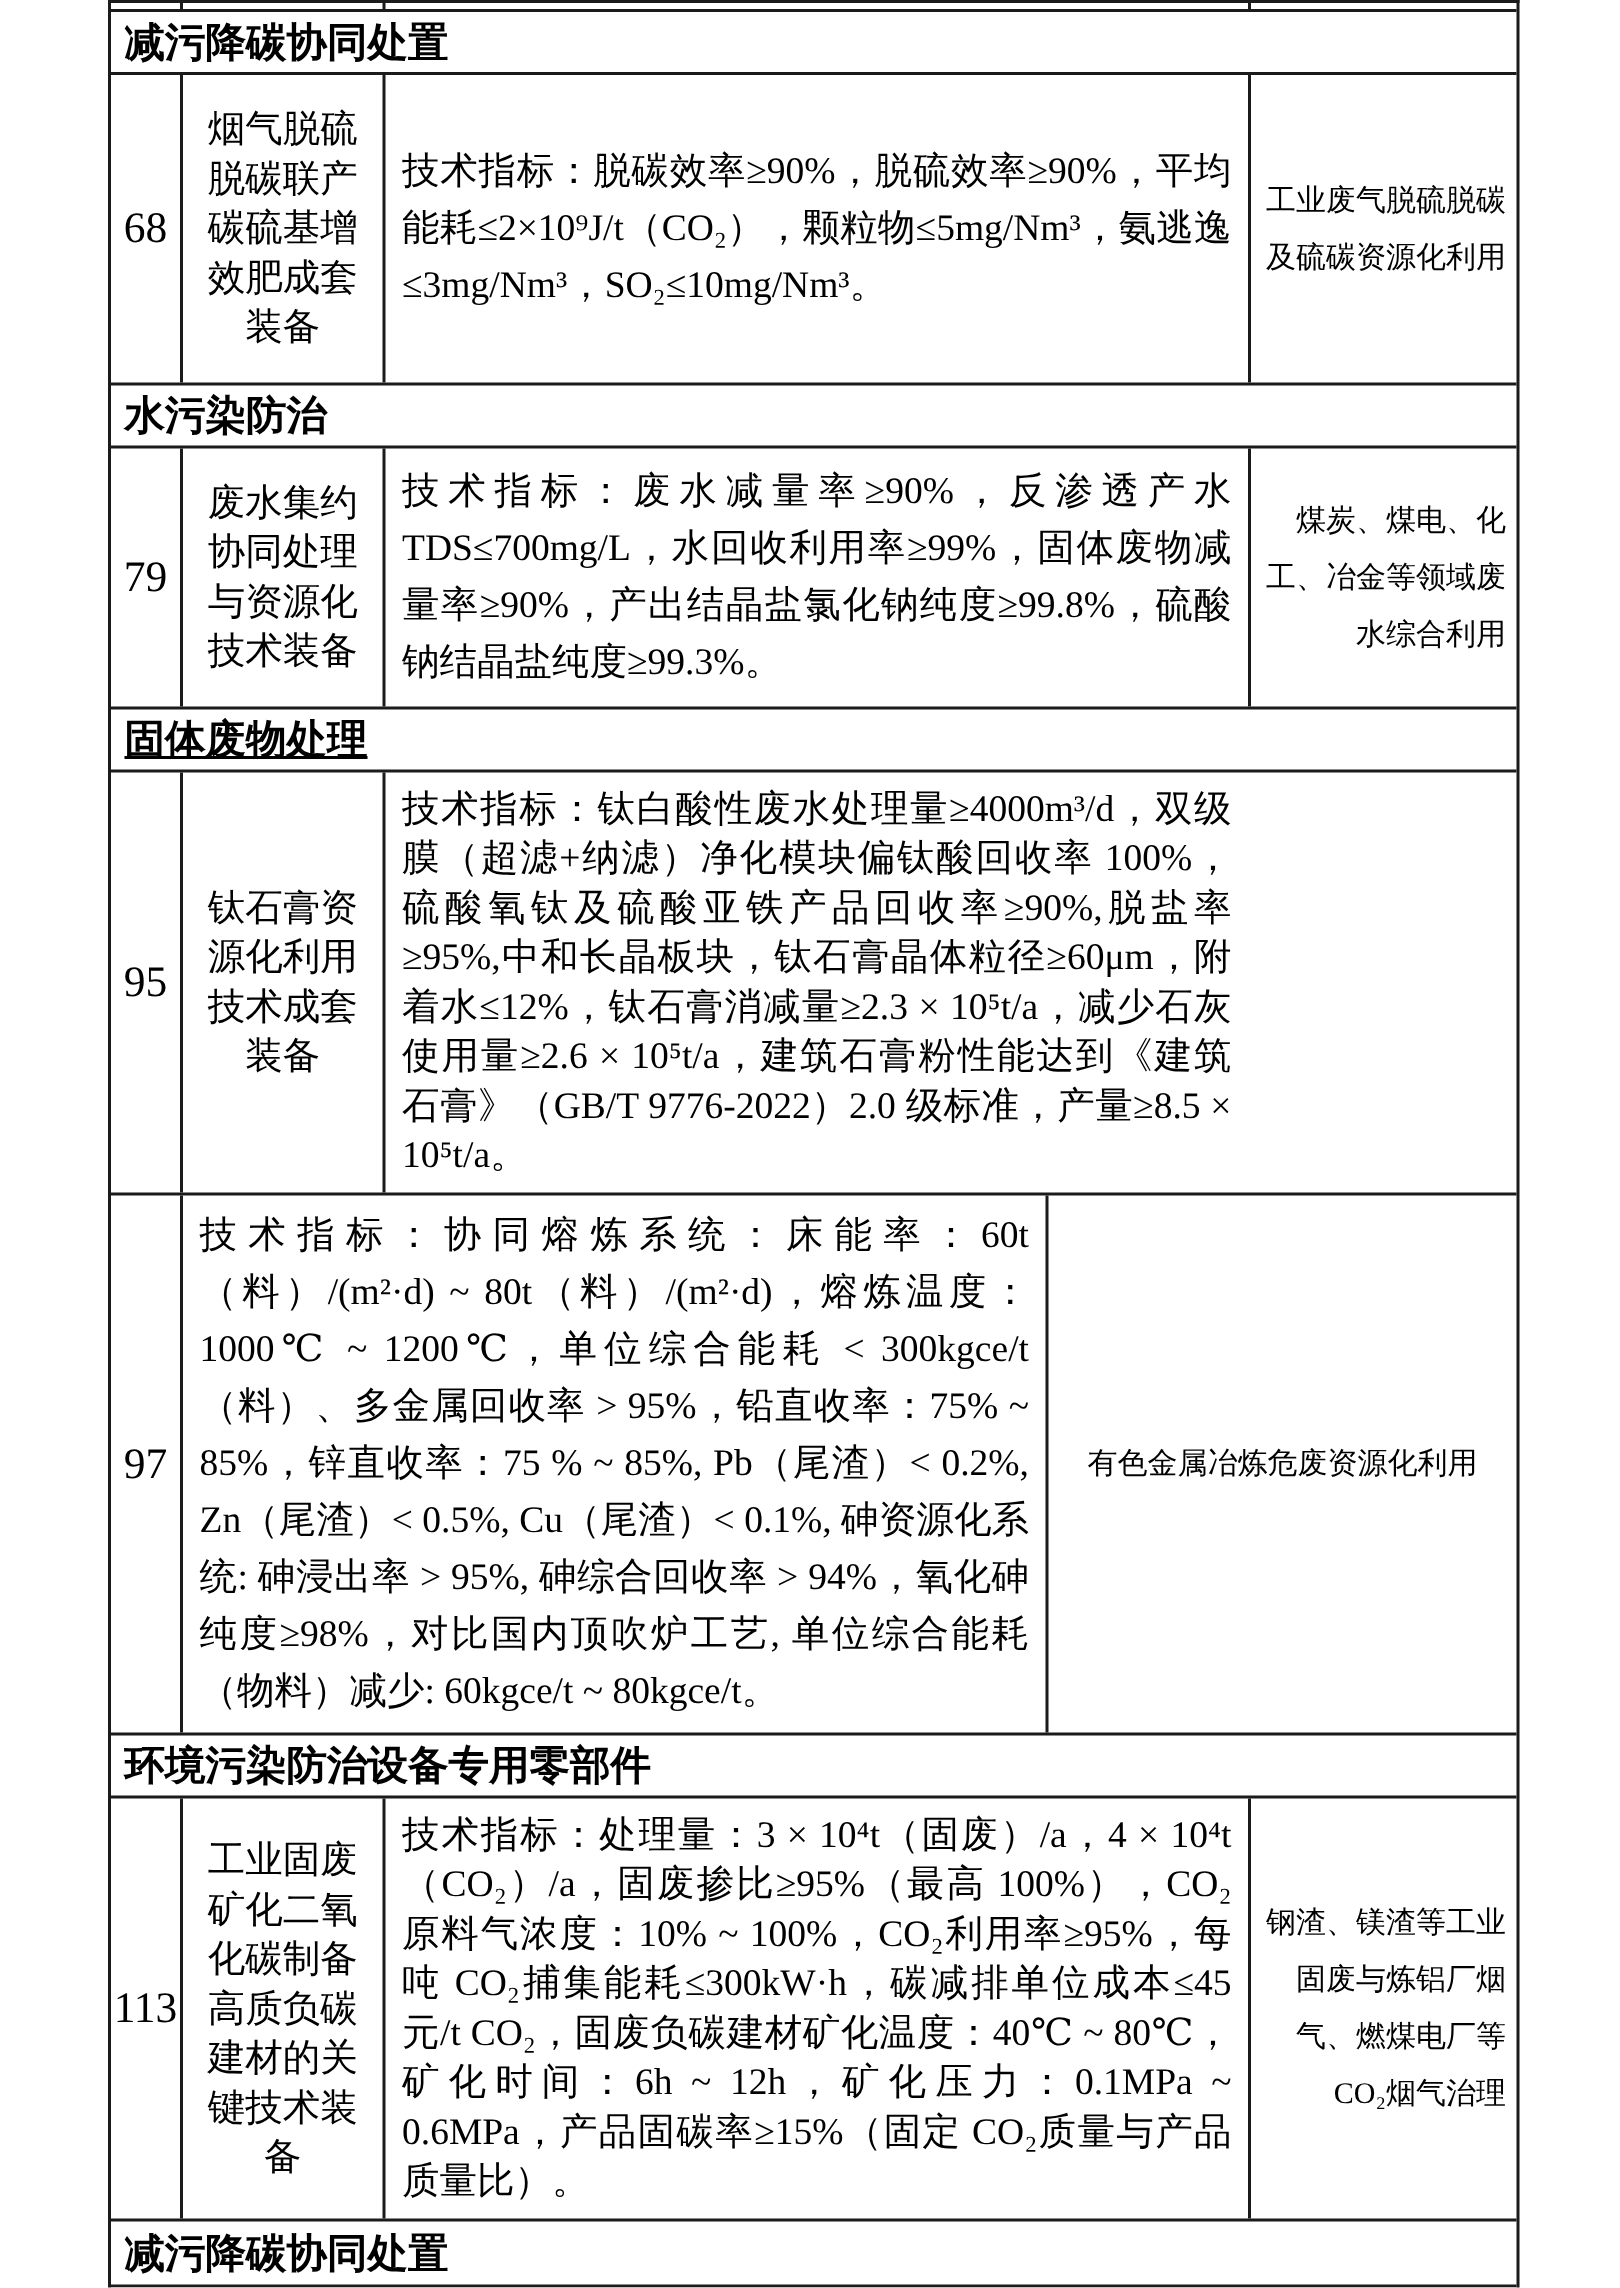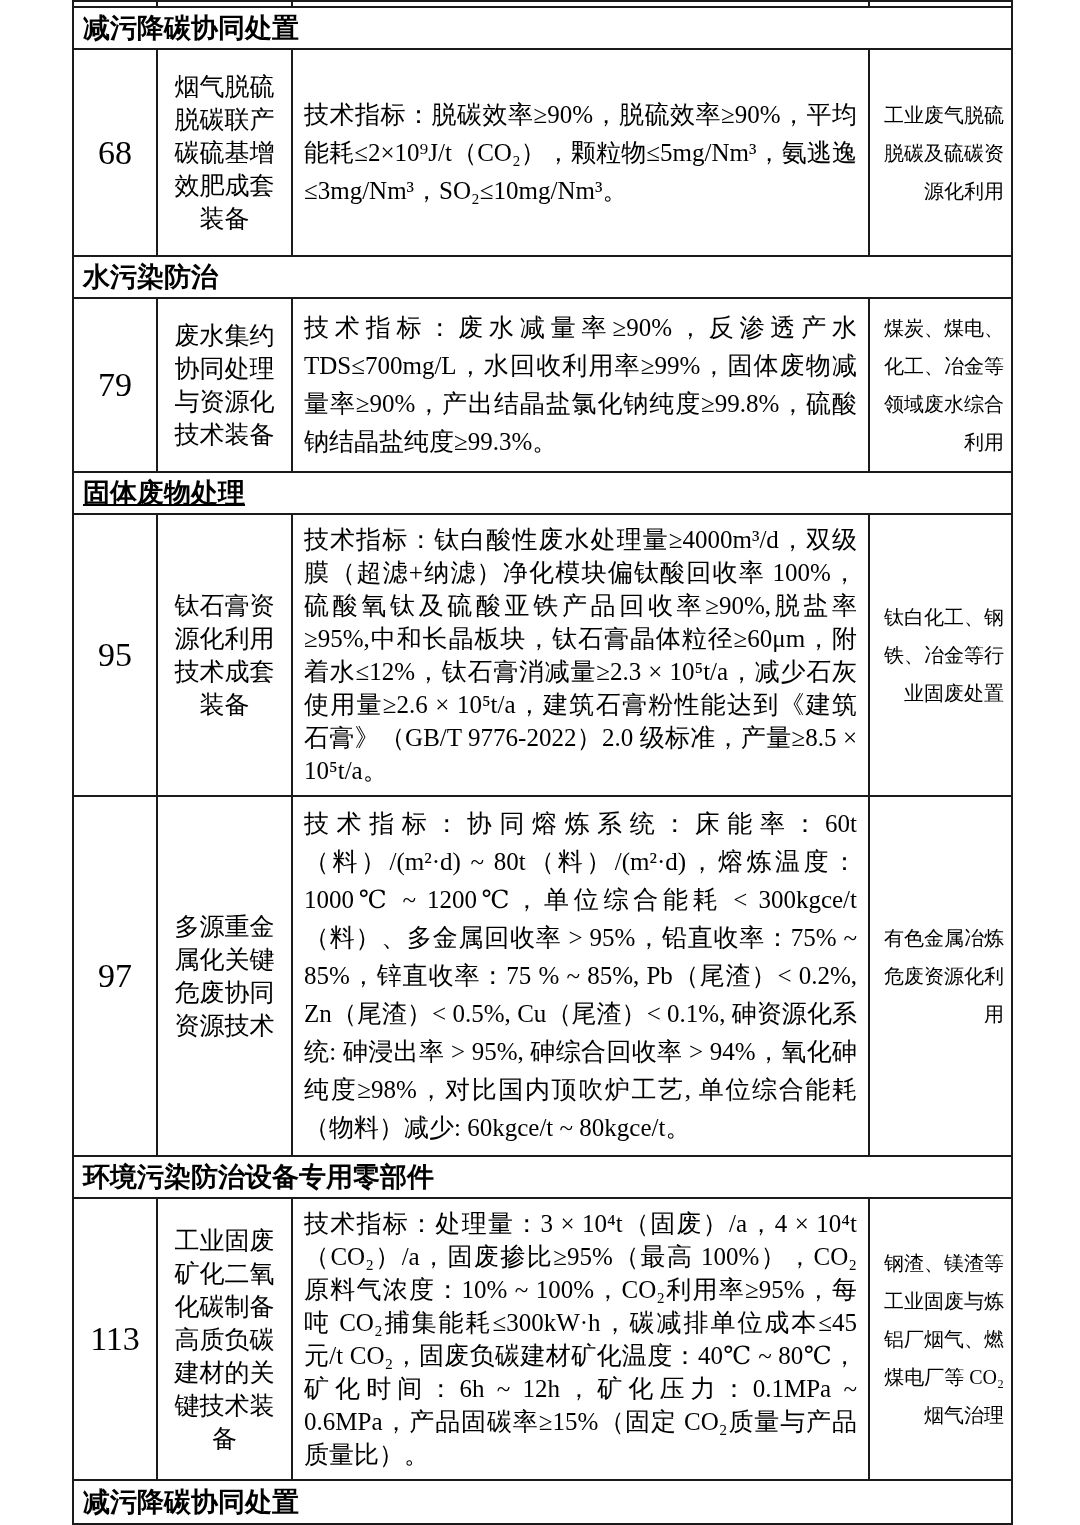--- a/index.html
+++ b/index.html
@@ -26,21 +26,21 @@
   }
   .row:first-child { border-top: none; }
   .table { border-top: 2px solid #1b1b1b; }
 
   .cell {
     box-sizing: border-box;
     display: flex;
     align-items: center;
     justify-content: center;
   }
-  .col-num  { width: 82px;  font-size: 34px; }
+  .col-num  { width: 46px;  font-size: 29px; }
   .col-name {
     width: 135px; border-left: 2px solid #1b1b1b;
     font-size: 25px; line-height: 33px;
     text-align: center; padding: 20px 12px;
   }
   .col-spec {
     width: 577px; border-left: 2px solid #1b1b1b;
     padding: 8px 11px;
   }
   .spec-text {
@@ -125,26 +125,24 @@
     <div class="row rh-sec3">
       <div class="sec-cell">固体废物处理</div>
     </div>
 
     <div class="row rh-95 lh-tight">
       <div class="cell col-num">95</div>
       <div class="cell col-name">钛石膏资源化利用技术成套装备</div>
       <div class="cell col-spec">
         <div class="spec-text">技术指标：钛白酸性废水处理量≥4000m³/d，双级膜（超滤+纳滤）净化模块偏钛酸回收率 100%，硫酸氧钛及硫酸亚铁产品回收率≥90%,脱盐率≥95%,中和长晶板块，钛石膏晶体粒径≥60μm，附着水≤12%，钛石膏消减量≥2.3 × 10⁵t/a，减少石灰使用量≥2.6 × 10⁵t/a，建筑石膏粉性能达到《建筑石膏》（GB/T 9776-2022）2.0 级标准，产量≥8.5 × 10⁵t/a。</div>
       </div>
-      <div class="cell col-app">钛白化工、钢铁、冶金等行业固废处置</div>
     </div>
 
     <div class="row rh-97">
       <div class="cell col-num">97</div>
-      <div class="cell col-name">多源重金属化关键危废协同资源技术</div>
       <div class="cell col-spec">
         <div class="spec-text">技术指标：协同熔炼系统：床能率：60t（料）/(m²·d) ~ 80t（料）/(m²·d)，熔炼温度：1000℃ ~ 1200℃，单位综合能耗 &lt; 300kgce/t（料）、多金属回收率 &gt; 95%，铅直收率：75% ~ 85%，锌直收率：75 % ~ 85%, Pb（尾渣）&lt; 0.2%, Zn（尾渣）&lt; 0.5%, Cu（尾渣）&lt; 0.1%, 砷资源化系统: 砷浸出率 &gt; 95%, 砷综合回收率 &gt; 94%，氧化砷纯度≥98%，对比国内顶吹炉工艺, 单位综合能耗（物料）减少: 60kgce/t ~ 80kgce/t。</div>
       </div>
       <div class="cell col-app">有色金属冶炼危废资源化利用</div>
     </div>
 
     <div class="row rh-sec4">
       <div class="sec-cell">环境污染防治设备专用零部件</div>
     </div>
 

